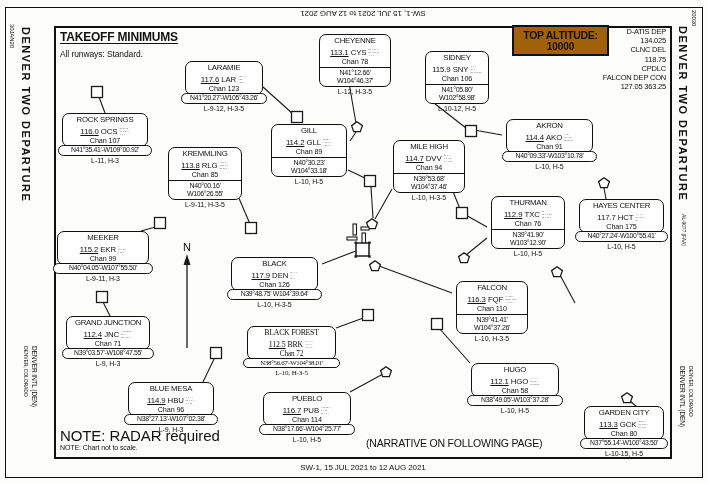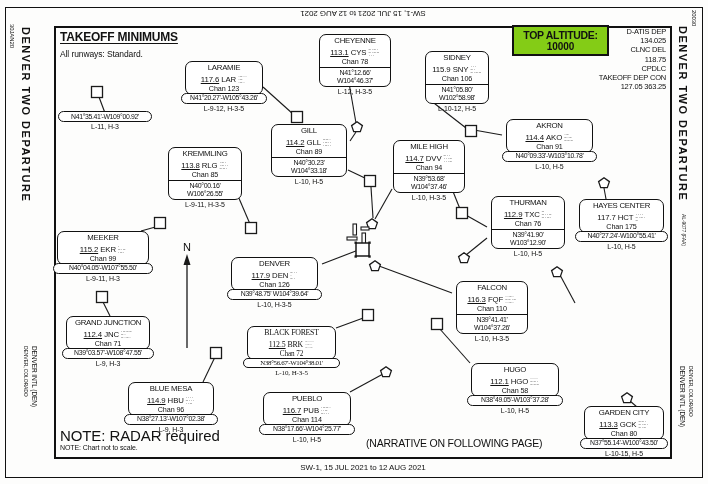--- a/index.html
+++ b/index.html
@@ -13,21 +13,21 @@
   .vgroup{position:absolute;display:flex;gap:2px;z-index:2}
   .vgroup .vtext{position:static}
   .title-v{font-size:11px;font-weight:bold;letter-spacing:1.5px}
   .tiny-v{font-size:6px}
   .city-v{font-size:5px}
   .airport-v{font-size:6.5px}
   .al-v{font-size:5px}
   .tkm{position:absolute;left:60px;top:30px;z-index:3}
   .tkm-title{font-size:12px;font-weight:bold;text-decoration:underline;text-underline-offset:1.5px;letter-spacing:-0.2px}
   .tkm-body{font-size:8.5px;margin-top:5px}
-  .topalt{position:absolute;left:512px;top:25px;width:97px;height:31px;border:2.2px solid #111;background:#84cc16;text-align:center;padding-top:1.5px;z-index:3}
+  .topalt{position:absolute;left:512px;top:25px;width:97px;height:31px;border:2.2px solid #111;background:#a16207;text-align:center;padding-top:1.5px;z-index:3}
   .topalt-label{font-size:10.5px;font-weight:bold;letter-spacing:-0.3px}
   .topalt-value{font-size:10px;font-weight:bold}
   .comms{position:absolute;right:42px;top:27px;text-align:right;font-size:7.5px;line-height:9.2px;z-index:3;letter-spacing:-0.2px}
   .note-radar{position:absolute;left:60px;top:427px;font-size:15px;z-index:3}
   .note-scale{position:absolute;left:60px;top:444px;font-size:7px;z-index:3}
   .narrative{position:absolute;left:366px;top:437px;font-size:10.5px;z-index:3;letter-spacing:-0.2px}
   svg.overlay{position:absolute;left:0;top:0;width:708px;height:484px;z-index:2}
   .navaid{position:absolute;text-align:center;line-height:1.12;z-index:3}
   .nbox{border:1.3px solid #111;border-radius:7px;background:#fff;padding:2px 2px 1px;margin:0 4px}
   .nstrip{border:1.3px solid #111;border-radius:6px;background:#fff;margin-top:-2px;position:relative;font-size:6.9px;letter-spacing:-0.35px;padding:0.5px 0;white-space:nowrap}
@@ -75,21 +75,21 @@
     <div class="topalt-label">TOP ALTITUDE:</div>
     <div class="topalt-value">10000</div>
   </div>
 
   <div class="comms">
     <div>D-ATIS DEP</div>
     <div>134.025</div>
     <div>CLNC DEL</div>
     <div>118.75</div>
     <div>CPDLC</div>
-    <div>TAKEOFF DEP CON</div>
+    <div>FALCON DEP CON</div>
     <div>127.05  363.25</div>
   </div>
 
   <div class="note-radar">NOTE:  RADAR required</div>
   <div class="note-scale">NOTE: Chart not to scale.</div>
   <div class="narrative">(NARRATIVE ON FOLLOWING PAGE)</div>
 
   <svg class="overlay" viewBox="0 0 708 484">
     <defs>
       <rect id="sq" x="-5.5" y="-5.5" width="11" height="11"></rect>
@@ -156,20 +156,25 @@
       <rect x="368.3" y="255.3" width="2.4" height="2.4" fill="#1a1a1a"></rect>
     </g>
     <g>
       <text x="187" y="251" text-anchor="middle" font-size="11" font-family="Liberation Sans, sans-serif" fill="#111">N</text>
       <polygon points="187,254 183.5,265 190.5,265" fill="#1a1a1a"></polygon>
       <line x1="187" y1="265" x2="187" y2="348" stroke="#1a1a1a" stroke-width="1.3"></line>
     </g>
   </svg>
 
 <div class="navaid" style="left: 58px; top: 113px; width: 94px;">
+      <div class="nbox">
+        <div class="nname">ROCK SPRINGS</div>
+        <div class="nfreq"><span class="ul">116.0</span>&nbsp;<span>OCS</span><span class="morse"><div>−−−</div><div>−·−·</div><div>···</div></span></div>
+        <div class="nchan">Chan 107</div>
+      </div>
       <div class="nstrip">N41°35.41'-W109°00.92'</div>
       <div class="nroutes">L-11, H-3</div>
     </div>
     <div class="navaid" style="left: 181px; top: 61px; width: 86px;">
       <div class="nbox">
         <div class="nname">LARAMIE</div>
         <div class="nfreq"><span class="ul">117.6</span>&nbsp;<span>LAR</span><span class="morse"><div>·−··</div><div>·−</div><div>·−·</div></span></div>
         <div class="nchan">Chan 123</div>
       </div>
       <div class="nstrip">N41°20.27'-W105°43.26'</div>
@@ -263,21 +268,21 @@
       <div class="nbox">
         <div class="nname">MEEKER</div>
         <div class="nfreq"><span class="ul">115.2</span>&nbsp;<span>EKR</span><span class="morse"><div>·</div><div>−·−</div><div>·−·</div></span></div>
         <div class="nchan">Chan 99</div>
       </div>
       <div class="nstrip">N40°04.05'-W107°55.50'</div>
       <div class="nroutes">L-9-11, H-3</div>
     </div>
     <div class="navaid" style="left: 227px; top: 257px; width: 95px;">
       <div class="nbox">
-        <div class="nname">DENVER</div>
+        <div class="nname">BLACK</div>
         <div class="nfreq"><span class="ul">117.9</span>&nbsp;<span>DEN</span><span class="morse"><div>−··</div><div>·</div><div>−·</div></span></div>
         <div class="nchan">Chan 126</div>
       </div>
       <div class="nstrip">N39°48.75' W104°39.64'</div>
       <div class="nroutes">L-10, H-3-5</div>
     </div>
     <div class="navaid" style="left: 452px; top: 281px; width: 80px;">
       <div class="nbox">
         <div class="nname">FALCON</div>
         <div class="nfreq"><span class="ul">116.3</span>&nbsp;<span>FQF</span><span class="morse"><div>··−·</div><div>−−·−</div><div>··−·</div></span></div>

